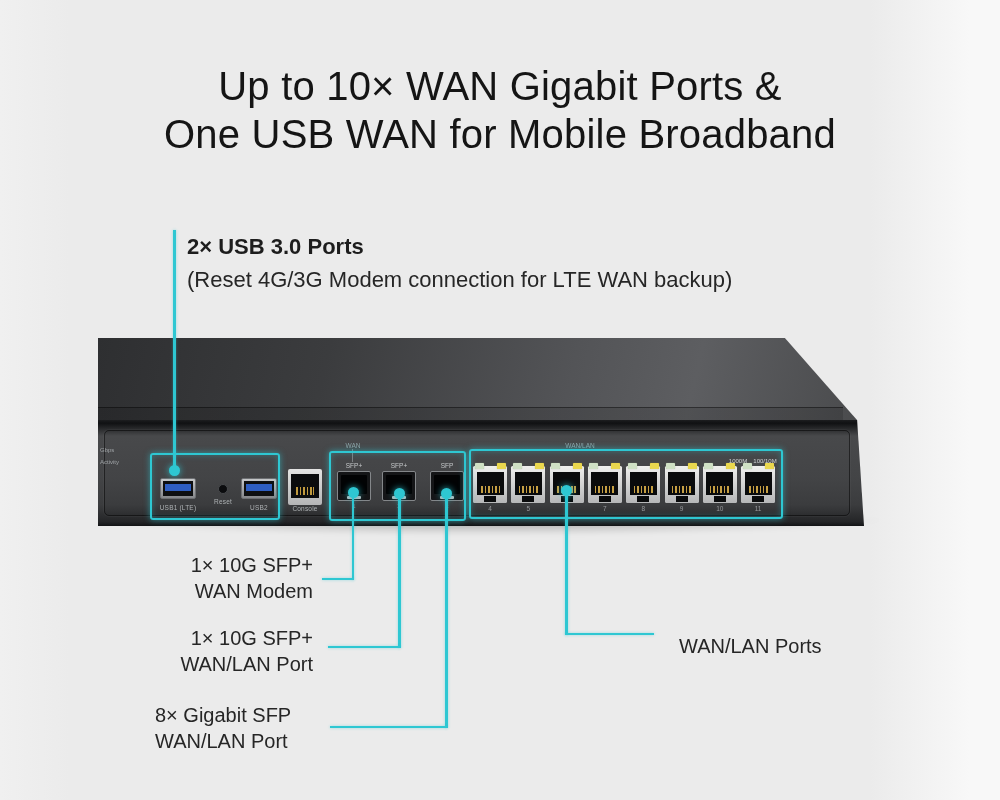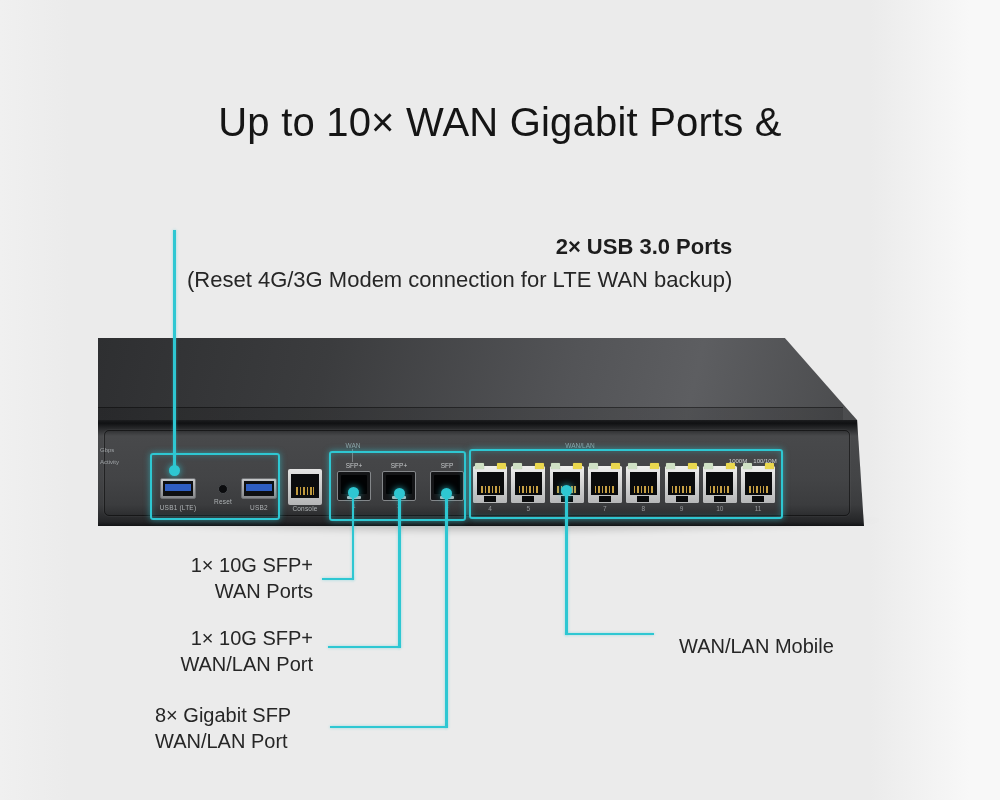--- a/index.html
+++ b/index.html
@@ -1,23 +1,23 @@
 <!DOCTYPE html>
 <html style="--accent: #2EC7D2;"><head>
 <meta charset="utf-8">
 <style>
   html,body{margin:0;padding:0;}
   #scene{position:relative;width:1000px;height:800px;overflow:hidden;
     background:linear-gradient(90deg,#f0f0f0 0%,#ebebeb 7%,#ebebeb 87%,#f8f8f8 97%);
     font-family:"Liberation Sans","DejaVu Sans",sans-serif;}
-  .abs{position:absolute;text-align:right;}
+  .abs{position:absolute;}
 
   
   .title{left:0;top:62px;width:1000px;text-align:center;font-size:40px;line-height:48px;
-    color:#151515;font-weight:500;letter-spacing:.2px;margin-top:36px;}
+    color:#151515;font-weight:500;letter-spacing:.2px;}
 
   
   .usb-note{left:187px;top:233px;color:#1d1d1d;}
   .usb-head{font-size:22px;font-weight:700;line-height:27px;}
   .usb-sub{font-size:22px;font-weight:400;line-height:27px;margin-top:6px;color:#262626;}
 
   
   .dev-top{left:98px;top:338px;width:759px;height:82px;z-index:1;
     background:linear-gradient(103deg,#2e2f31 0%,#3b3c3e 30%,#535457 62%,#5d5e61 78%,#4a4b4d 100%);
     clip-path:polygon(0 0,90.5% 0,100% 100%,0 100%);}
@@ -90,20 +90,21 @@
   #co3{left:155px;top:702px;text-align:left;}
   #co4{left:679px;top:607px;text-align:left;}
 </style>
 </head>
 <body>
 
 <div id="scene">
 
   <div class="abs title">
     <span>Up to 10× WAN Gigabit Ports &amp;</span><br>
+    <span>One USB WAN for Mobile Broadband</span>
   </div>
 
   <div class="abs usb-note">
     <div class="usb-head">2× USB 3.0 Ports</div>
     <div class="usb-sub">(Reset 4G/3G Modem connection for LTE WAN backup)</div>
   </div>
 
   <div class="abs dev-shadow"></div>
   <div class="abs dev-top"></div>
   <div class="abs dev-seam"></div>
@@ -257,28 +258,28 @@
   <div class="cline" style="left:565px;top:632.5px;width:89px;height:2.5px;"></div>
 
   <div class="dot" style="left:169px;top:464.5px;"></div>
   <div class="dot" style="left:347.5px;top:486.5px;"></div>
   <div class="dot" style="left:394px;top:488px;"></div>
   <div class="dot" style="left:441px;top:488px;"></div>
   <div class="dot" style="left:561px;top:484.5px;"></div>
 
   <div class="co" id="co1">
     <span>1× 10G SFP+</span><br>
-    <span>WAN Ports</span>
+    <span>WAN Modem</span>
   </div>
   <div class="co" id="co2">
     <span>1× 10G SFP+</span><br>
     <span>WAN/LAN Port</span>
   </div>
   <div class="co" id="co3">
     <span>8× Gigabit SFP</span><br>
     <span>WAN/LAN Port</span>
   </div>
   <div class="co" id="co4">
     <br>
-    <span>WAN/LAN Mobile</span>
+    <span>WAN/LAN Ports</span>
   </div>
 
 </div>
 
 </body></html>

